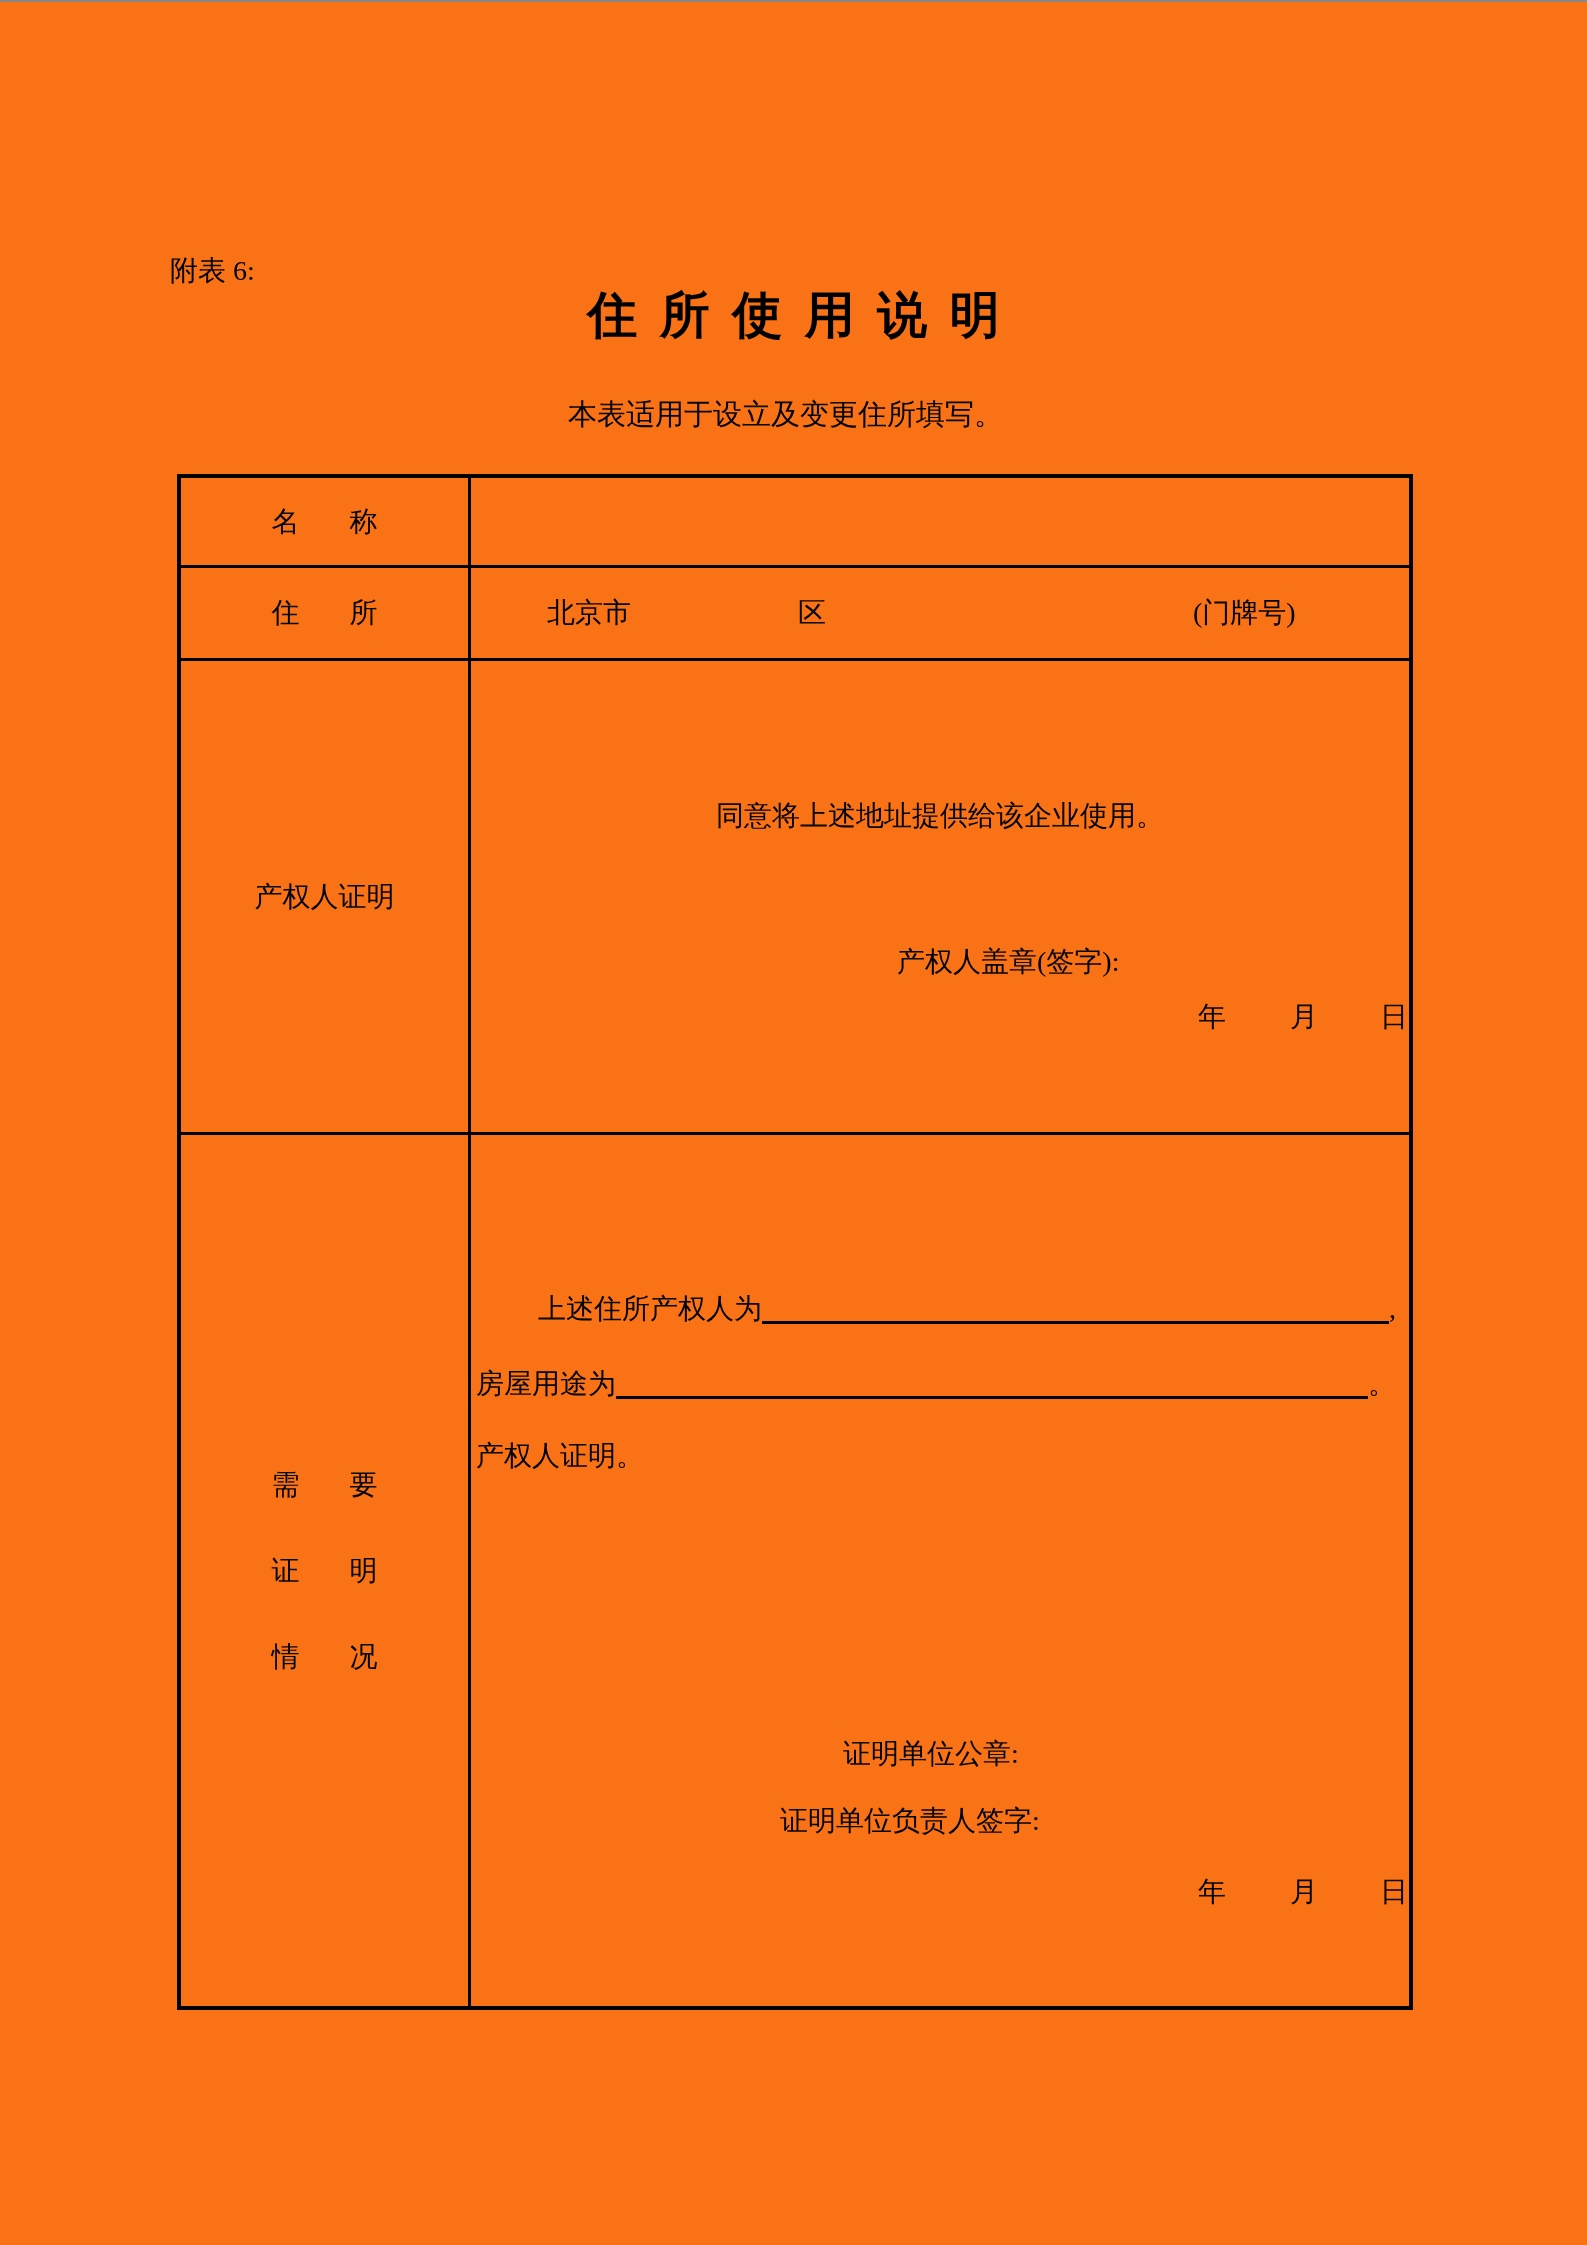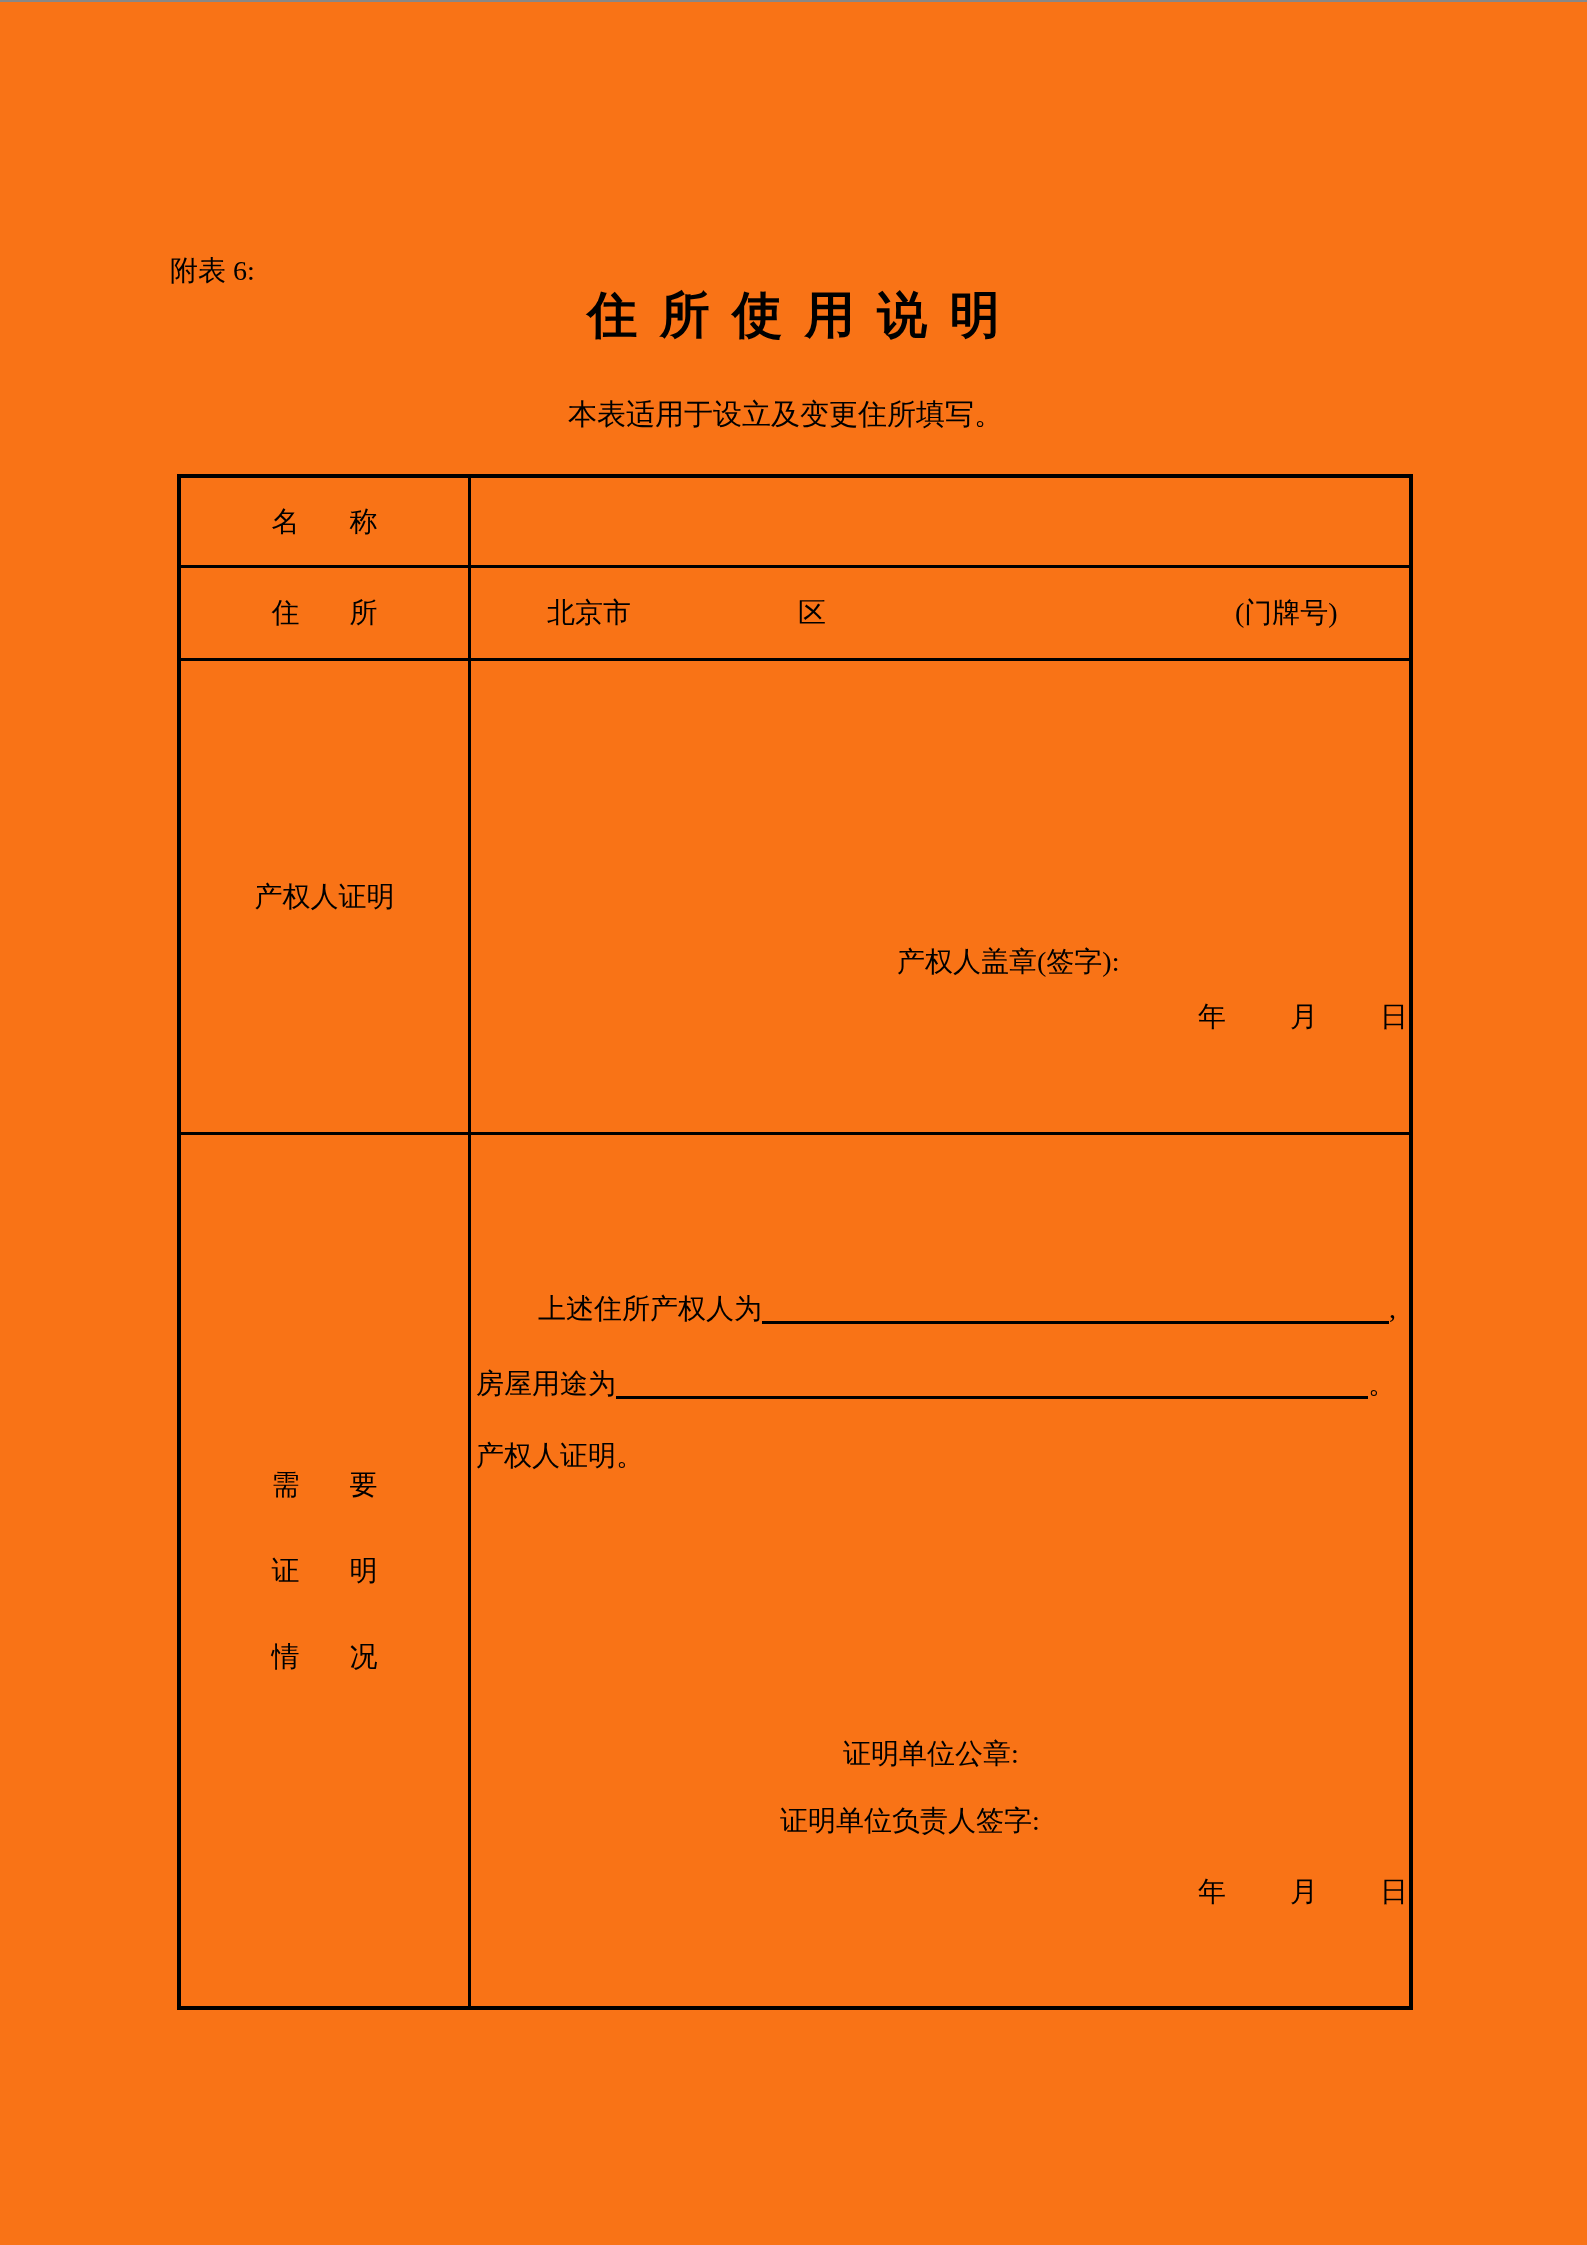--- a/index.html
+++ b/index.html
@@ -115,29 +115,30 @@
 
     <div class="cell col1 rb">
       <div class="label-pair">
         <span>住</span>
         <span>所</span>
       </div>
     </div>
     <div class="cell rb">
       <span class="abs vcenter" style="left:76px">北京市</span>
       <span class="abs vcenter" style="left:327px">区</span>
-      <span class="abs vcenter" style="left:764px">(门牌号)</span>
+      <span class="abs vcenter" style="left:722px">(门牌号)</span>
     </div>
 
     <div class="cell col1 rb">
       <div class="label-center">
         <span>产权人证明</span>
       </div>
     </div>
     <div class="cell rb">
+      <div class="abs r3-consent">同意将上述地址提供给该企业使用。</div>
       <div class="abs r3-seal">产权人盖章(签字):</div>
       <div class="abs r3-date date-row">
         <span class="d1">年</span>
         <span class="d2">月</span>
         <span class="d3">日</span>
       </div>
     </div>
 
     <div class="cell col1">
       <div class="label-stack">

